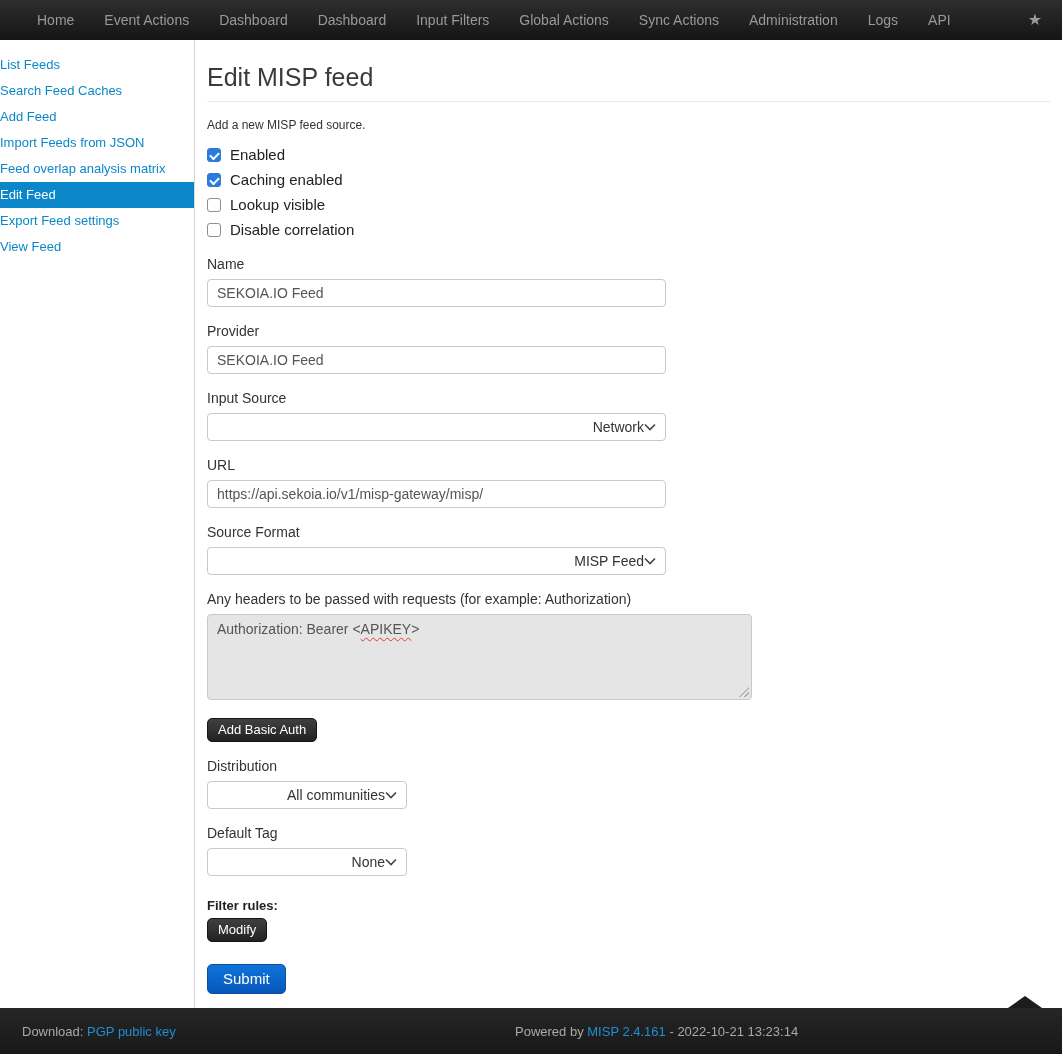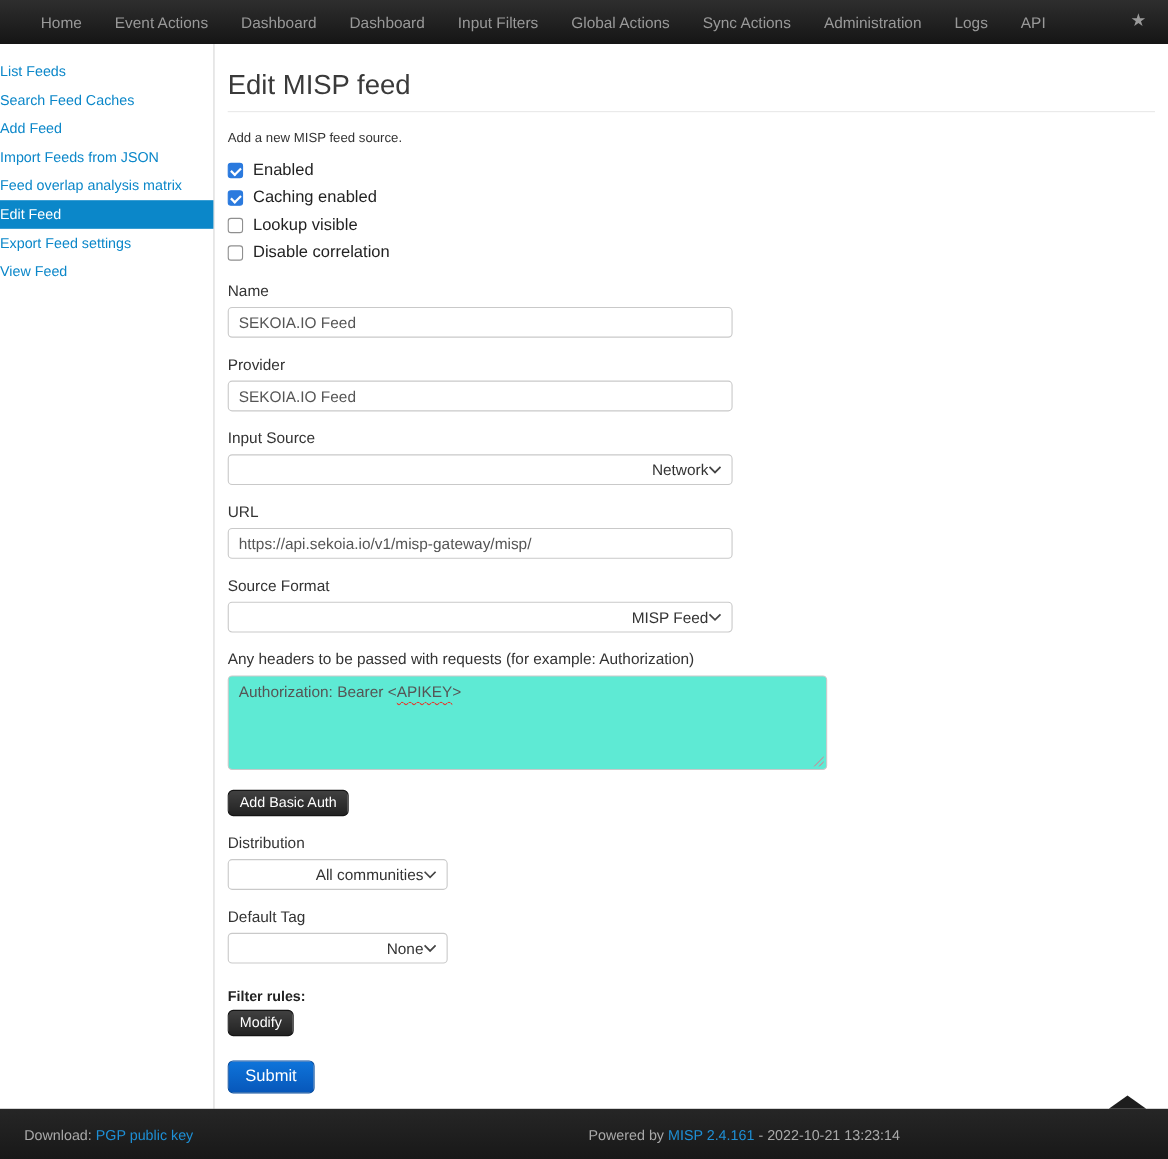--- a/index.html
+++ b/index.html
@@ -77,21 +77,21 @@
     display:flex; align-items:center; justify-content:flex-end;
     cursor:pointer; background:#fff;
   }
   .select.narrow { width:200px; }
   .chevron { display:flex; align-items:center; }
 
   .textarea {
     width:545px; height:86px;
     border:1px solid #c9c9c9; border-radius:4px;
     padding:6px 9px; font-size:14px; color:#555;
-    position:relative; background:#5eead4; cursor:text;
+    position:relative; background:#e5e5e5; cursor:text;
   }
   .misspelled {
     text-decoration:underline wavy #e03c31;
     text-decoration-thickness:1px; text-underline-offset:3px;
   }
   .resize-handle {
     position:absolute; right:2px; bottom:2px; width:10px; height:10px;
     background:repeating-linear-gradient(135deg,#a8a8a8 0 1px,transparent 1px 3.5px);
     clip-path:polygon(100% 0,100% 100%,0 100%);
     cursor:nwse-resize;
@@ -116,21 +116,21 @@
 
   
   .footer {
     height:46px; width:100%;
     background:linear-gradient(#262626,#181818);
     position:relative;
     display:flex; align-items:center;
     font-size:13px; color:#a9a9a9;
   }
   .footer-left { padding-left:22px; }
-  .footer-center { position:absolute; left:535px; white-space:nowrap; }
+  .footer-center { position:absolute; left:515px; white-space:nowrap; }
   .footer a, .flink { color:#1e8fd5; text-decoration:none; cursor:pointer; }
   .scroll-top {
     position:absolute; top:-12px; right:20px;
     width:0; height:0;
     border-left:17px solid transparent;
     border-right:17px solid transparent;
     border-bottom:12px solid #1d1d1d;
     cursor:pointer;
   }
 </style>

